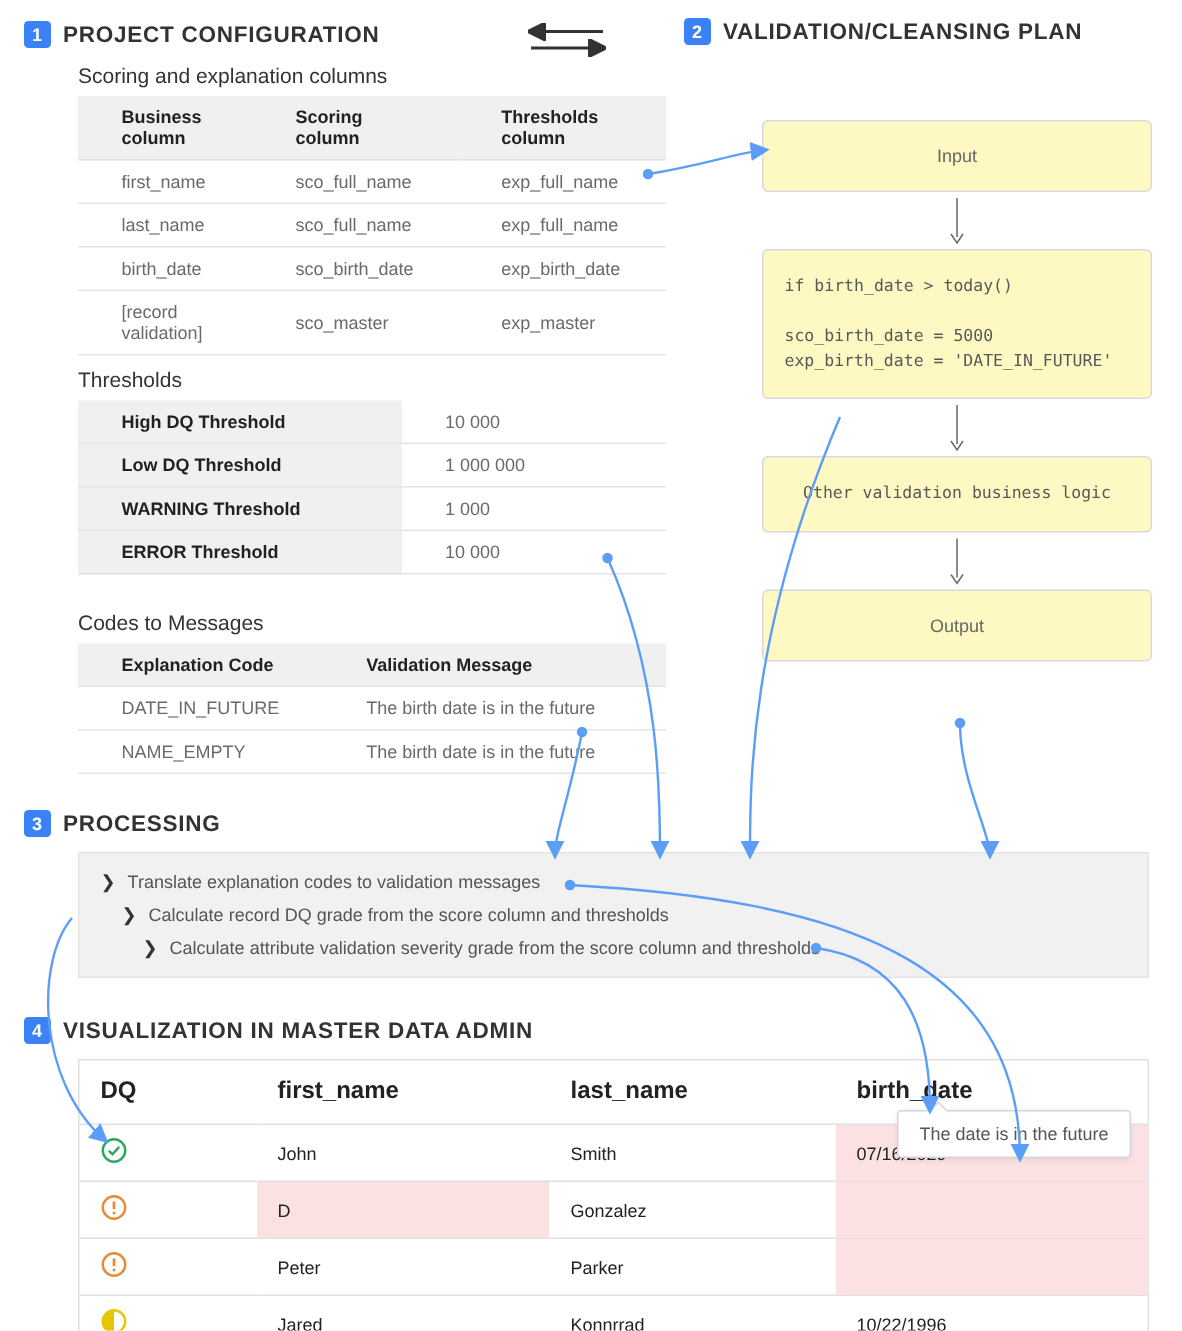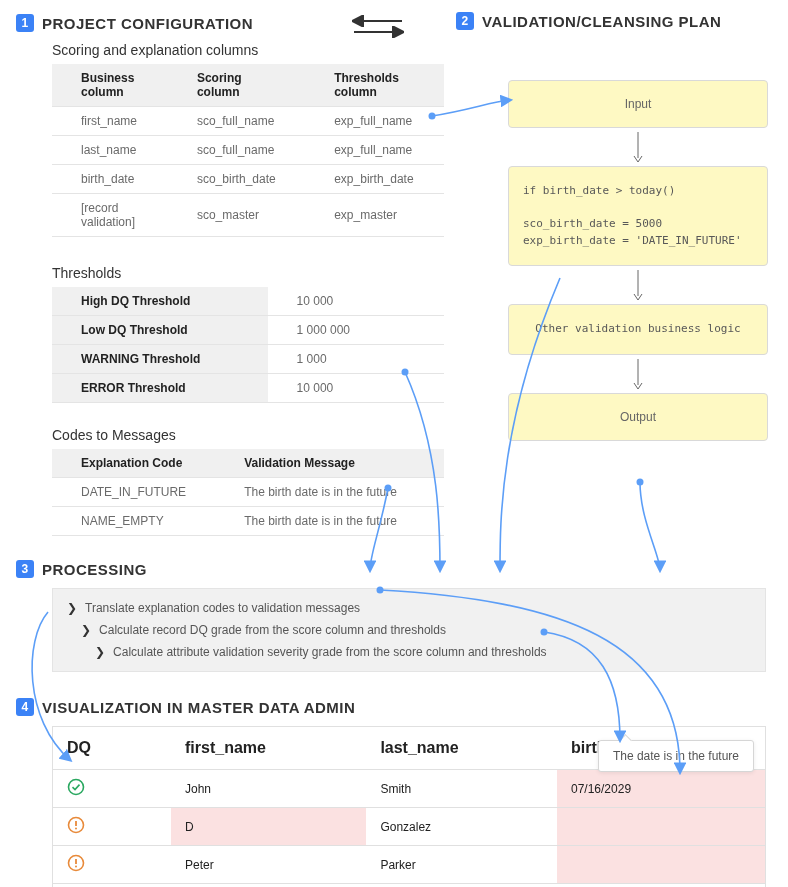--- a/index.html
+++ b/index.html
@@ -104,21 +104,21 @@
           <td>exp_birth_date</td>
         </tr>
   <tr>
           <td>[record validation]</td>
           <td>sco_master</td>
           <td>exp_master</td>
         </tr>
 </tbody>
     </table>
 
-<div class="sub-title" style="margin-top:28px">Thresholds</div>
+<div class="sub-title" style="margin-top:8px">Thresholds</div>
 <table class="tbl thresh" style="width:392px">
   <tbody>
         <tr>
           <th style="width:55%">High DQ Threshold</th>
           <td>10 000</td>
         </tr>
   <tr>
           <th>Low DQ Threshold</th>
           <td>1 000 000</td>
         </tr>

